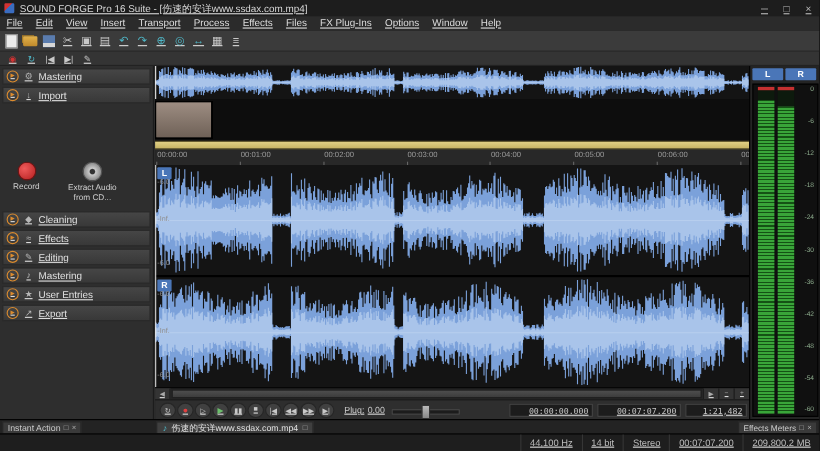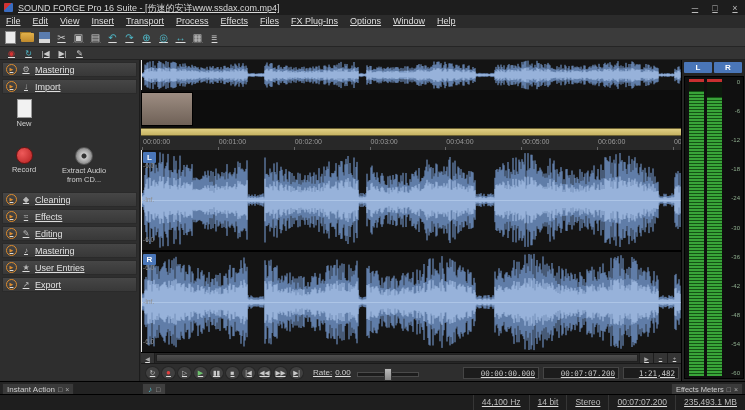--- a/index.html
+++ b/index.html
@@ -180,24 +180,20 @@
           <span class="slabel" data-name="section-label">Mastering</span>
         </div>
 
         <div class="sec" data-name="sidebar-section-header" style="--i: 1;">
           <span class="disc" data-name="expand-arrow-icon"></span>
           <span class="sicon" data-name="section-icon">↓</span>
           <span class="slabel" data-name="section-label">Import</span>
         </div>
       </div>
     <div class="import-panel" data-name="import-panel">
-      <div class="impcell" style="left:2px;top:0;" data-name="import-new-button">
-        <div class="ic-new" data-name="new-document-icon"></div>
-        <div class="implabel">New</div>
-      </div>
       <div class="impcell" style="left:2px;top:46px;" data-name="import-record-button">
         <div class="ic-record" data-name="record-icon"></div>
         <div class="implabel">Record</div>
       </div>
       <div class="impcell" style="left:52px;top:46px;width:64px;" data-name="import-extract-cd-button">
         <div class="ic-cd" data-name="cd-disc-icon"></div>
         <div class="implabel">Extract Audio from CD...</div>
       </div>
     </div>
     <div>
@@ -320,21 +316,21 @@
           <span class="tbtn" data-name="record-button" style="--i: 1;">●</span>
           <span class="tbtn" data-name="play-all-button" style="--i: 2;">▷</span>
           <span class="tbtn" data-name="play-button" style="--i: 3;">▶</span>
           <span class="tbtn" data-name="pause-button" style="--i: 4;">▮▮</span>
           <span class="tbtn" data-name="stop-button" style="--i: 5;">■</span>
           <span class="tbtn" data-name="go-to-start-button" style="--i: 6;">|◀</span>
           <span class="tbtn" data-name="rewind-button" style="--i: 7;">◀◀</span>
           <span class="tbtn" data-name="forward-button" style="--i: 8;">▶▶</span>
           <span class="tbtn" data-name="go-to-end-button" style="--i: 9;">▶|</span>
         </span>
-      <span class="rate-label" data-name="rate-label">Rate:</span>
+      <span class="rate-label" data-name="rate-label">Plug:</span>
       <span class="rate-value" data-name="rate-value">0.00</span>
       <span class="slider" data-name="rate-slider">
         <span class="track" data-name="rate-slider-track"></span>
         <span class="thumb" data-name="rate-slider-thumb"></span>
       </span>
       <span class="timebox tb1" data-name="cursor-position-readout">00:00:00.000</span>
       <span class="timebox tb2" data-name="selection-end-readout">00:07:07.200</span>
       <span class="timebox tb3" data-name="selection-length-readout">1:21,482</span>
     </div>
   </div>
@@ -371,34 +367,35 @@
   </div>
 
   <div class="abs tabsrow" data-name="bottom-tabs-row">
     <div class="iatab" data-name="instant-action-tab">
       <span class="tlabel">Instant Action</span>
       <span class="mini-ic" data-name="float-window-icon">□</span>
       <span class="mini-ic" data-name="close-icon">×</span>
     </div>
     <div class="doctab" data-name="document-tab">
       <span class="note" data-name="audio-file-icon">♪</span>
+      <span class="dlabel" data-name="document-tab-label">伤速的安详www.ssdax.com.mp4</span>
       <span class="mini-ic" data-name="float-window-icon">□</span>
     </div>
     <div class="meterstab" data-name="channel-meters-tab">
       <span class="tlabel">Effects Meters</span>
       <span class="mini-ic" data-name="float-window-icon">□</span>
       <span class="mini-ic" data-name="close-icon">×</span>
     </div>
   </div>
 
   <div class="abs statusbar" data-name="status-bar">
     <div class="spacer"></div>
     <span style="display:flex">
 
     <span class="stitem" data-name="status-item" style="--i: 0;">44,100 Hz</span>
         <span class="stitem" data-name="status-item" style="--i: 1;">14 bit</span>
         <span class="stitem" data-name="status-item" style="--i: 2;">Stereo</span>
         <span class="stitem" data-name="status-item" style="--i: 3;">00:07:07.200</span>
-        <span class="stitem" data-name="status-item" style="--i: 4;">235,493.1 MB</span>
+        <span class="stitem" data-name="status-item" style="--i: 4;">209,800.2 MB</span>
       </span>
   </div>
 
 </div>
 
 </body></html>

